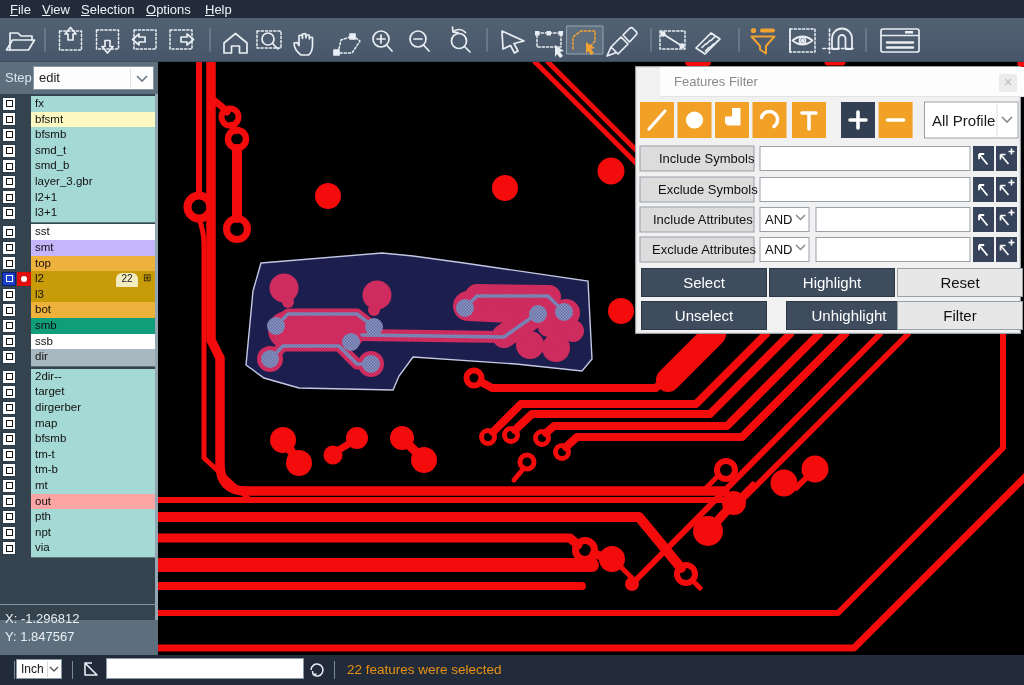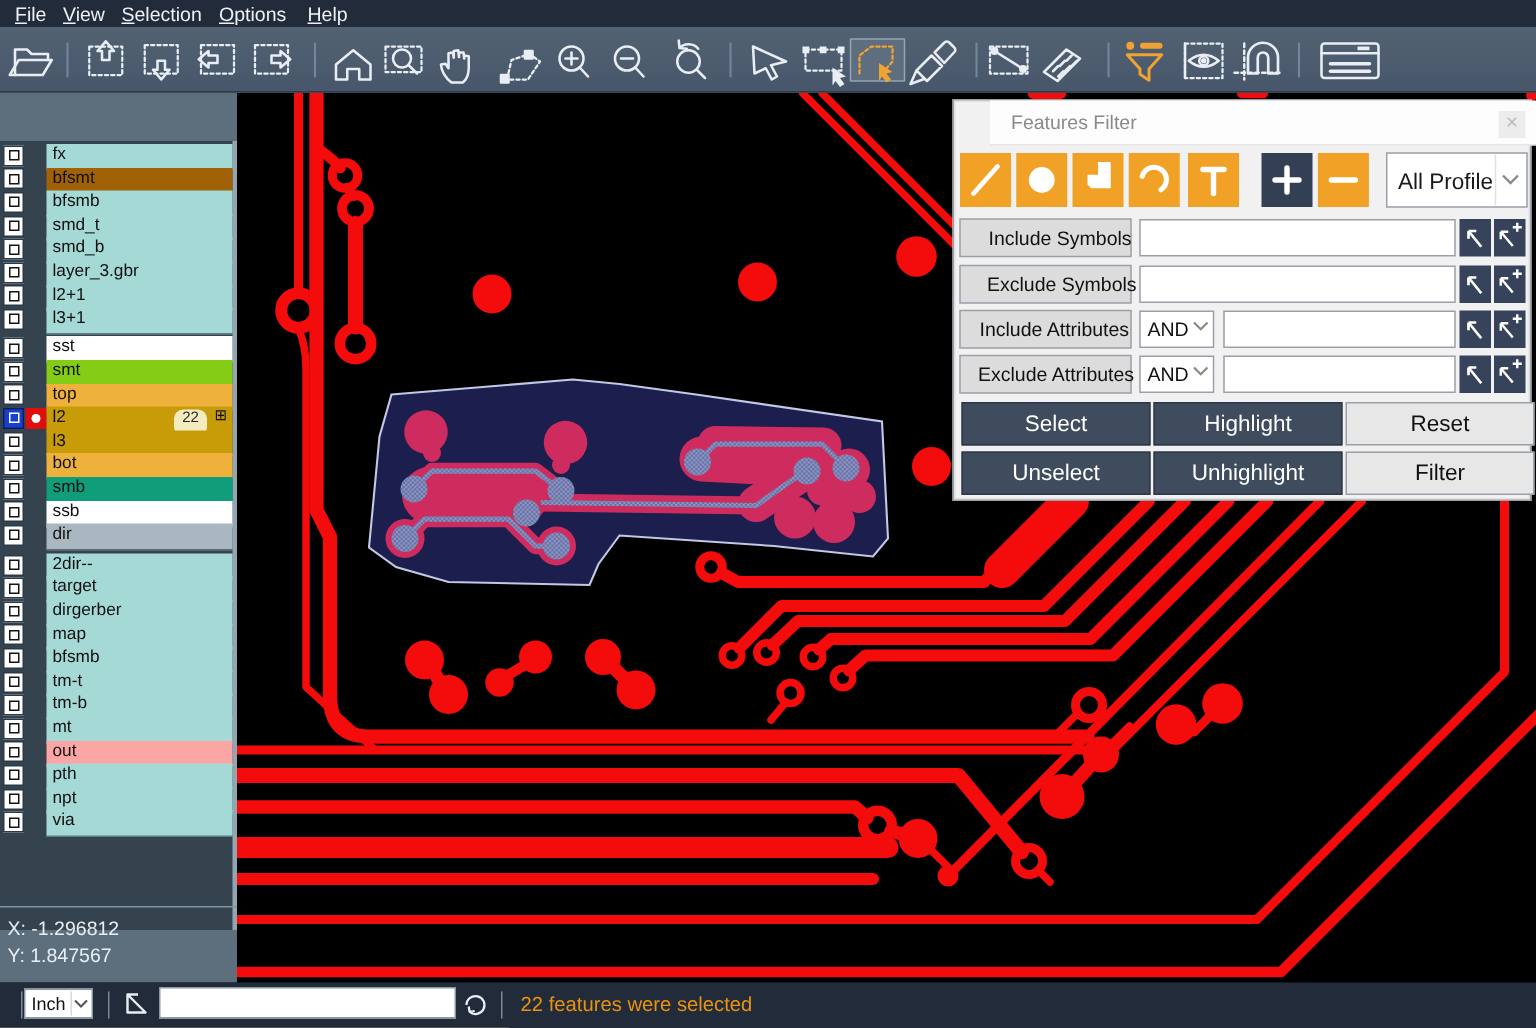--- a/index.html
+++ b/index.html
@@ -283,33 +283,42 @@
           <circle cx="270" cy="359" r="9"></circle>
           <circle cx="371" cy="364" r="9"></circle>
           <circle cx="465" cy="308" r="9"></circle>
           <circle cx="538" cy="314" r="9"></circle>
           <circle cx="564" cy="312" r="9"></circle>
         </g>
       </g>
     </svg>
   </div>
   <div id="panel">
+    <div id="steprow">
+      <div id="steplabel">Step</div>
+      <div id="stepbox">edit
+        <svg width="22" height="22" style="position:absolute;right:0;top:0">
+            <path d="M6 9 l5 5 5-5" stroke="#6a7a88" stroke-width="1.6" fill="none"></path>
+          </svg>
+        <div style="position:absolute;right:22px;top:1px;width:1px;height:20px;background:#e2e2e2"></div>
+      </div>
+    </div>
     <div style="position:absolute;left:0;top:32px;width:158px;height:526px;background:#35434f"></div>
     <div style="position:absolute;left:155px;top:32px;width:3px;height:526px;background:#93a5b1"></div>
     <div class="lrow" style="top:34.0px">
         <div class="cb">
           <i></i>
         </div>
         <div class="lname" style="background:#a5d9d5">fx</div>
       </div>
     <div class="lrow" style="top:49.6px">
         <div class="cb">
           <i></i>
         </div>
-        <div class="lname" style="background:#a16207">bfsmt</div>
+        <div class="lname" style="background:#fef9c3">bfsmt</div>
       </div>
     <div class="lrow" style="top:65.2px">
         <div class="cb">
           <i></i>
         </div>
         <div class="lname" style="background:#a5d9d5">bfsmb</div>
       </div>
     <div class="lrow" style="top:80.8px">
         <div class="cb">
           <i></i>
@@ -343,21 +352,21 @@
     <div class="lrow" style="top:162.4px">
         <div class="cb">
           <i></i>
         </div>
         <div class="lname" style="background:#ffffff">sst</div>
       </div>
     <div class="lrow" style="top:178.0px">
         <div class="cb">
           <i></i>
         </div>
-        <div class="lname" style="background:#84cc16">smt</div>
+        <div class="lname" style="background:#c4b5fd">smt</div>
       </div>
     <div class="lrow" style="top:193.6px">
         <div class="cb">
           <i></i>
         </div>
         <div class="lname" style="background:#eeb13c">top</div>
       </div>
     <div class="lrow" style="top:209.2px">
         <div class="cb" style="background:#1840cc;border-color:#0a1e66">
           <i style="border-color:#fff"></i>
@@ -566,21 +575,21 @@
         <g transform="translate(360,139)">
             <rect width="21" height="25" fill="#36435a"></rect>
             <path d="M12.5 18 L4.5 8.5 M4.5 8.5 h5 M4.5 8.5 v5 M12.5 5.5 h6 M15.5 2.5 v6" stroke="#fff" stroke-width="1.6" fill="none"></path>
           </g>
       </g>
     </svg>
     <div class="bigbtn bigdark" style="left:5px;top:201px">Select</div>
     <div class="bigbtn bigdark" style="left:133px;top:201px">Highlight</div>
     <div class="bigbtn biglight" style="left:261px;top:201px">Reset</div>
     <div class="bigbtn bigdark" style="left:5px;top:234px">Unselect</div>
-    <div class="bigbtn bigdark" style="left:133px;top:234px">Unhighlight</div>
+    <div class="bigbtn bigdark" style="left:150px;top:234px">Unhighlight</div>
     <div class="bigbtn biglight" style="left:261px;top:234px">Filter</div>
   </div>
   <div id="statusbar">
     <div style="position:absolute;left:14px;top:6px;width:1px;height:18px;background:#7a8a9a"></div>
     <div style="position:absolute;left:16px;top:4px;width:46px;height:20px;background:#fff;border:1px solid #8a98a4;font-size:12px;color:#111;line-height:18px;padding-left:4px">Inch
       <svg width="12" height="18" style="position:absolute;right:1px;top:0">
           <path d="M2 7 l4 4 4-4" stroke="#555" stroke-width="1.4" fill="none"></path>
         </svg>
       <div style="position:absolute;right:13px;top:1px;width:1px;height:16px;background:#d8d8d8"></div>
     </div>

